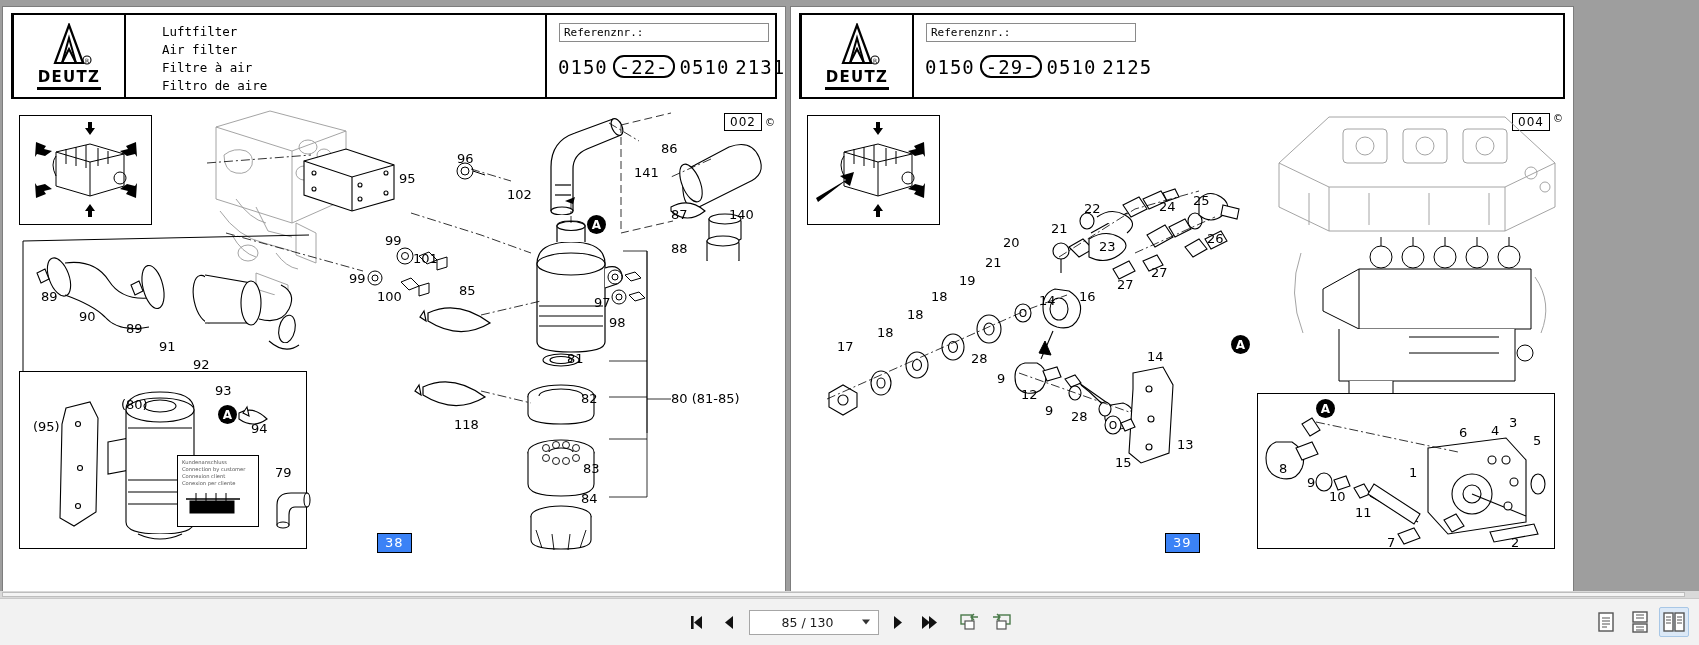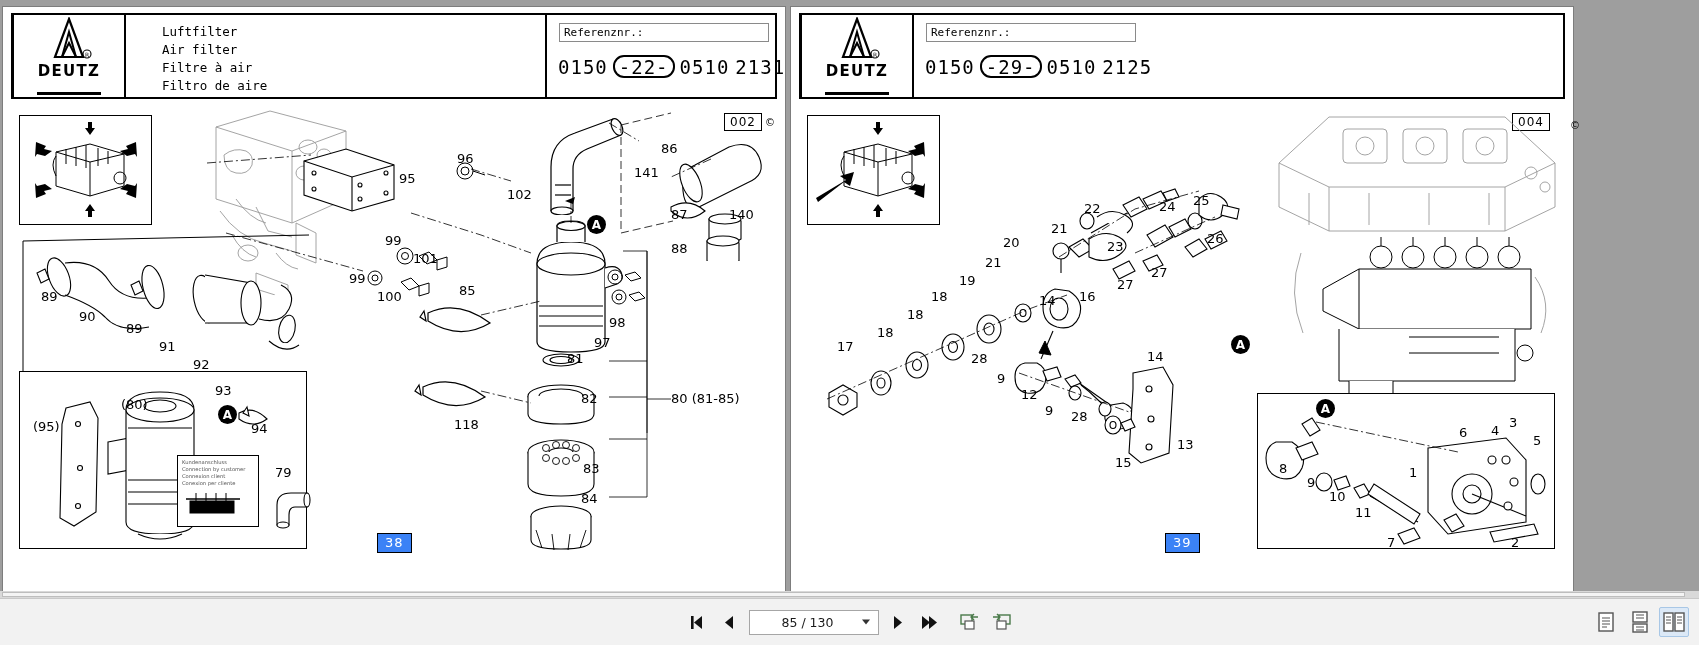--- a/index.html
+++ b/index.html
@@ -65,21 +65,21 @@
     padding: 0 4px; height: 23px; margin: 0 2px;
     font-size: 19px;
   }
   .partno .seg { padding: 0 3px; }
 
   
   .deutz { display: flex; flex-direction: column; align-items: center; }
   .deutz .word {
     font-family: "DejaVu Sans", sans-serif;
     font-weight: bold; font-size: 15px; letter-spacing: 1.3px;
-    color: #000; border-bottom: 3px solid #000; padding: 0 1px 12px 1px;
+    color: #000; border-bottom: 3px solid #000; padding: 0 1px 1px 1px;
     margin-top: 1px;
   }
 
   
   .draw {
     position: absolute; left: 8px; right: 8px; top: 96px; bottom: 8px;
     background: #fff;
   }
   .draw > * { position: absolute; }
 
@@ -510,21 +510,21 @@
           <span class="lbl" style="left:402px; top:148px;">101</span>
           <span class="lbl" style="left:496px; top:84px;">102</span>
           <span class="lbl" style="left:448px; top:180px;">85</span>
           <span class="lbl" style="left:443px; top:314px;">118</span>
 
           <span class="lbl" style="left:650px; top:38px;">86</span>
           <span class="lbl" style="left:623px; top:62px;">141</span>
           <span class="lbl" style="left:660px; top:104px;">87</span>
           <span class="lbl" style="left:718px; top:104px;">140</span>
           <span class="lbl" style="left:660px; top:138px;">88</span>
-          <span class="lbl" style="left:583px; top:192px;margin-top:40px;">97</span>
+          <span class="lbl" style="left:583px; top:192px;">97</span>
           <span class="lbl" style="left:598px; top:212px;">98</span>
 
           <span class="lbl" style="left:556px; top:248px;">81</span>
           <span class="lbl" style="left:570px; top:288px;">82</span>
           <span class="lbl" style="left:572px; top:330px;margin-top:28px;">83</span>
           <span class="lbl" style="left:570px; top:388px;">84</span>
           <span class="lbl" style="left:660px; top:288px;">80 (81-85)</span>
 
           <div class="badge-a" style="left:576px; top:112px;">A</div>
           <div class="badge-a" style="left:207px; top:302px;">A</div>
@@ -558,21 +558,21 @@
               <span class="seg">0150</span>
               <span class="grp">-<span>29</span>-</span>
               <span class="seg">0510</span>
               <span class="seg">2125</span>
             </div>
           </div>
         </div>
 
         <div class="draw">
 
-          <div style="left:713px; top:10px; display:flex; align-items:flex-end; gap:20px;">
+          <div style="left:713px; top:10px; display:flex; align-items:flex-start; gap:3px;">
             <span class="secbadge">004</span>
             <span class="cmark">©</span>
           </div>
 
           <div class="box" style="left:8px; top:12px; width:133px; height:110px;">
             <svg width="131" height="108" viewBox="0 0 131 108">
               <g stroke="#000" fill="none" stroke-width="1">
                 <path d="M36 36 L70 28 L104 38 L104 70 L70 80 L36 70 Z"></path>
                 <path d="M36 36 L70 46 L104 38"></path>
                   <path d="M70 46 L70 80"></path>
@@ -753,21 +753,21 @@
 
           <span class="lbl" style="left:38px;  top:236px;">17</span>
           <span class="lbl" style="left:78px;  top:222px;">18</span>
           <span class="lbl" style="left:108px; top:204px;">18</span>
           <span class="lbl" style="left:132px; top:186px;">18</span>
           <span class="lbl" style="left:160px; top:170px;">19</span>
           <span class="lbl" style="left:186px; top:152px;">21</span>
           <span class="lbl" style="left:204px; top:132px;">20</span>
           <span class="lbl" style="left:252px; top:118px;">21</span>
           <span class="lbl" style="left:285px; top:98px;">22</span>
-          <span class="lbl" style="left:308px; top:136px;">23</span>
+          <span class="lbl" style="left:300px; top:136px;">23</span>
           <span class="lbl" style="left:360px; top:96px;">24</span>
           <span class="lbl" style="left:394px; top:90px;text-align:center;">25</span>
           <span class="lbl" style="left:408px; top:128px;">26</span>
           <span class="lbl" style="left:352px; top:162px;">27</span>
           <span class="lbl" style="left:318px; top:174px;">27</span>
           <span class="lbl" style="left:280px; top:186px;">16</span>
           <span class="lbl" style="left:240px; top:190px;">14</span>
           <span class="lbl" style="left:348px; top:246px;">14</span>
           <span class="lbl" style="left:172px; top:248px;">28</span>
           <span class="lbl" style="left:198px; top:268px;">9</span>

